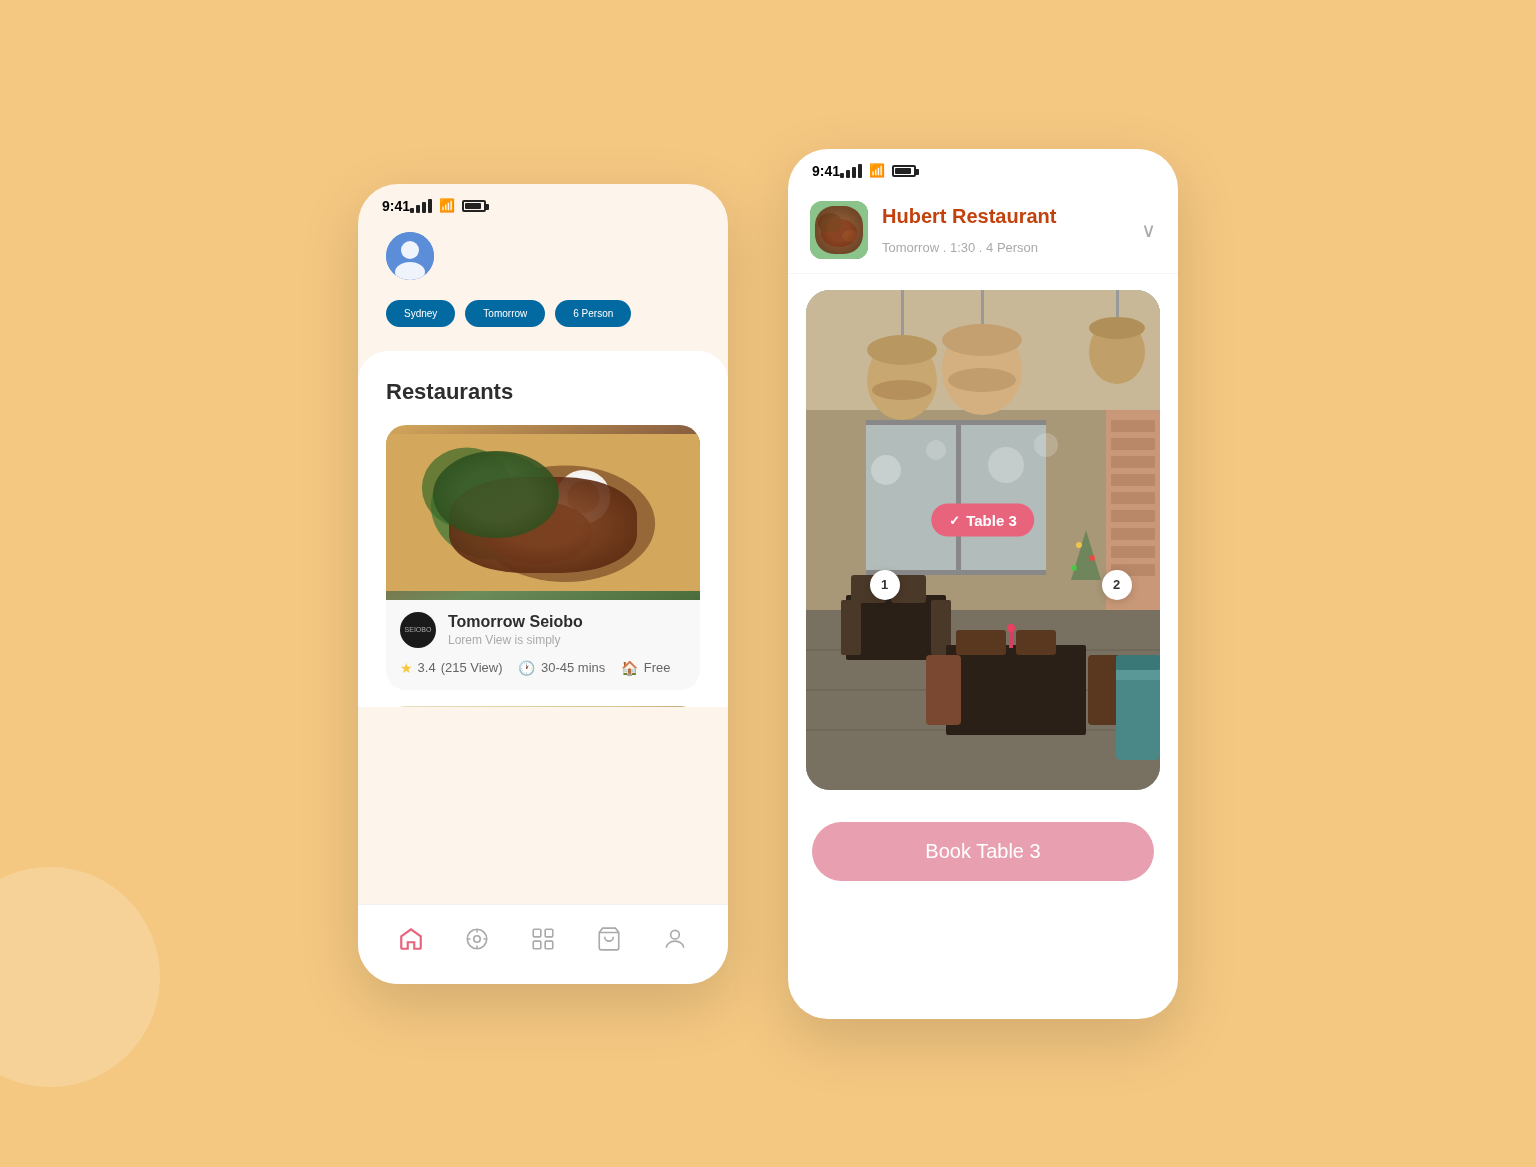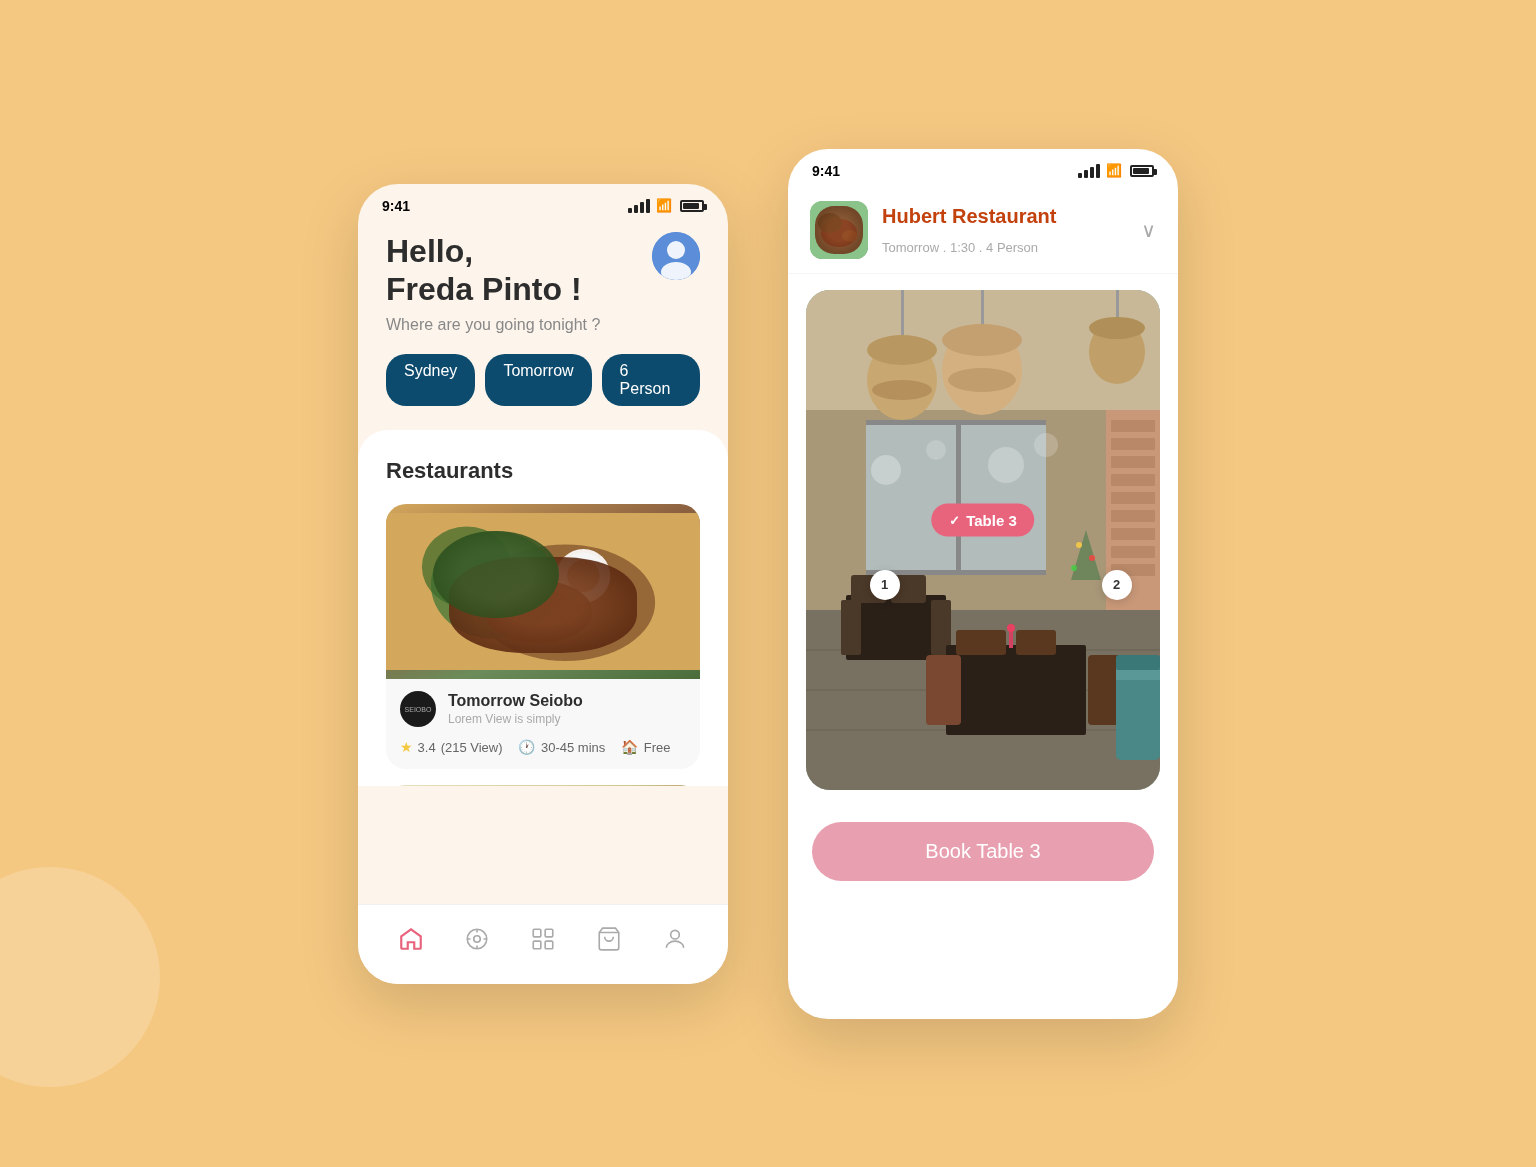--- a/index.html
+++ b/index.html
@@ -52,21 +52,20 @@
 
     .phone-2 {
       width: 390px;
       height: 870px;
       background: #fff;
     }
 
     
     .status-bar {
       display: flex;
-      justify-content: space-between;
       align-items: center;
       padding: 14px 24px 8px;
       font-size: 14px;
       font-weight: 600;
     }
 
     .status-icons {
       display: flex;
       gap: 5px;
       align-items: center;
@@ -150,27 +149,28 @@
       font-size: 18px;
     }
 
     .filter-chips {
       display: flex;
       gap: 10px;
       padding: 0 28px 24px;
     }
 
     .chip {
-      background: #0c4a6e;
+      background: #0369a1;
       color: white;
       border-radius: 20px;
       padding: 8px 18px;
-      font-size: 16px;
+      font-size: 10px;
       font-weight: 500;
       cursor: pointer;
+      text-align: right;
     }
 
     
     .white-section {
       background: #fff;
       border-radius: 30px 30px 0 0;
       padding: 28px 28px 0;
       flex: 1;
       height: 356px;
       overflow: hidden;
@@ -460,27 +460,20 @@
           <div class="bar bar-4"></div>
         </div>
         <span class="wifi-icon">📶</span>
         <div class="battery">
           <div class="battery-fill"></div>
         </div>
       </div>
     </div>
 
     <div class="phone-1-header">
-      <div class="greeting-text">
-        <h1>
-          <span>Hello,</span><br>
-          <span>Freda Pinto !</span>
-        </h1>
-        <p>Where are you going tonight ?</p>
-      </div>
       <div class="avatar">
         <svg viewBox="0 0 48 48" width="48" height="48">
           <circle cx="24" cy="24" r="24" fill="#5B8DD9"></circle>
           <circle cx="24" cy="18" r="9" fill="#fff" opacity="0.9"></circle>
           <ellipse cx="24" cy="40" rx="15" ry="10" fill="#fff" opacity="0.9"></ellipse>
         </svg>
       </div>
     </div>
 
     <div class="filter-chips">

